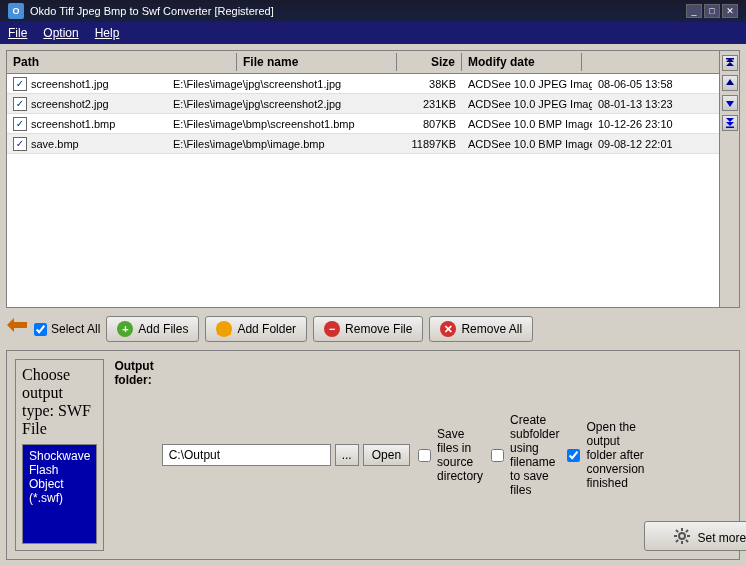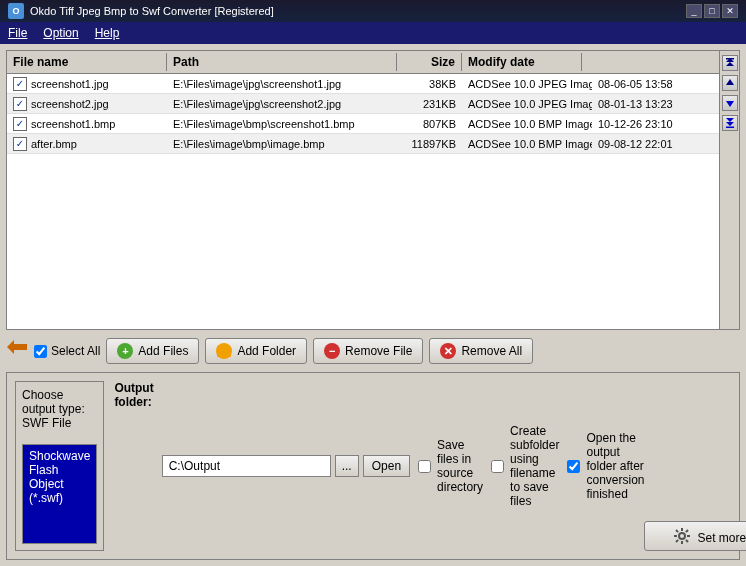--- a/index.html
+++ b/index.html
@@ -245,22 +245,23 @@
       border: 1px solid #808080;
       padding: 8px;
     }
     .output-type-panel {
       width: 230px;
       border: 1px solid #808080;
       padding: 6px;
       background: #d4d0c8;
     }
     .output-type-label {
-      font-size: 12px;
-      margin-bottom: 14px;
+      font-size: 16px;
+      margin-bottom: 6px;
+      font-family: Liberation Serif, serif;
     }
     .output-type-list {
       background: #0000aa;
       color: white;
       padding: 4px 6px;
       font-size: 12px;
       height: 100px;
       border: 1px solid #808080;
     }
     .output-folder-panel {
@@ -346,22 +347,22 @@
   <span class="menu-item">Option</span>
   <span class="menu-item">Help</span>
 </div>
 
 <div class="main-content">
 
   <div class="file-table-container">
     <div class="file-table-inner">
 
       <div class="table-header">
+        <div class="th th-path">Path</div>
         <div class="th th-filename">File name</div>
-        <div class="th th-path">Path</div>
         <div class="th th-size">Size</div>
         <div class="th th-modify">Modify date</div>
       </div>
 
       <div class="table-body">
 
         <div class="table-row">
           <div class="td td-filename">
             <div class="checkbox-cell">✓</div>
             <span>screenshot1.jpg</span>
@@ -390,21 +391,21 @@
           </div>
           <div class="td td-path">E:\Files\image\bmp\screenshot1.bmp</div>
           <div class="td td-size">807KB</div>
           <div class="td td-filetype">ACDSee 10.0 BMP Image</div>
           <div class="td td-modify">10-12-26 23:10</div>
         </div>
 
         <div class="table-row">
           <div class="td td-filename">
             <div class="checkbox-cell">✓</div>
-            <span>after.bmp</span>
+            <span>save.bmp</span>
           </div>
           <div class="td td-path">E:\Files\image\bmp\image.bmp</div>
           <div class="td td-size">11897KB</div>
           <div class="td td-filetype">ACDSee 10.0 BMP Image</div>
           <div class="td td-modify">09-08-12 22:01</div>
         </div>
       </div>
     </div>
 
     <div class="side-arrows">

